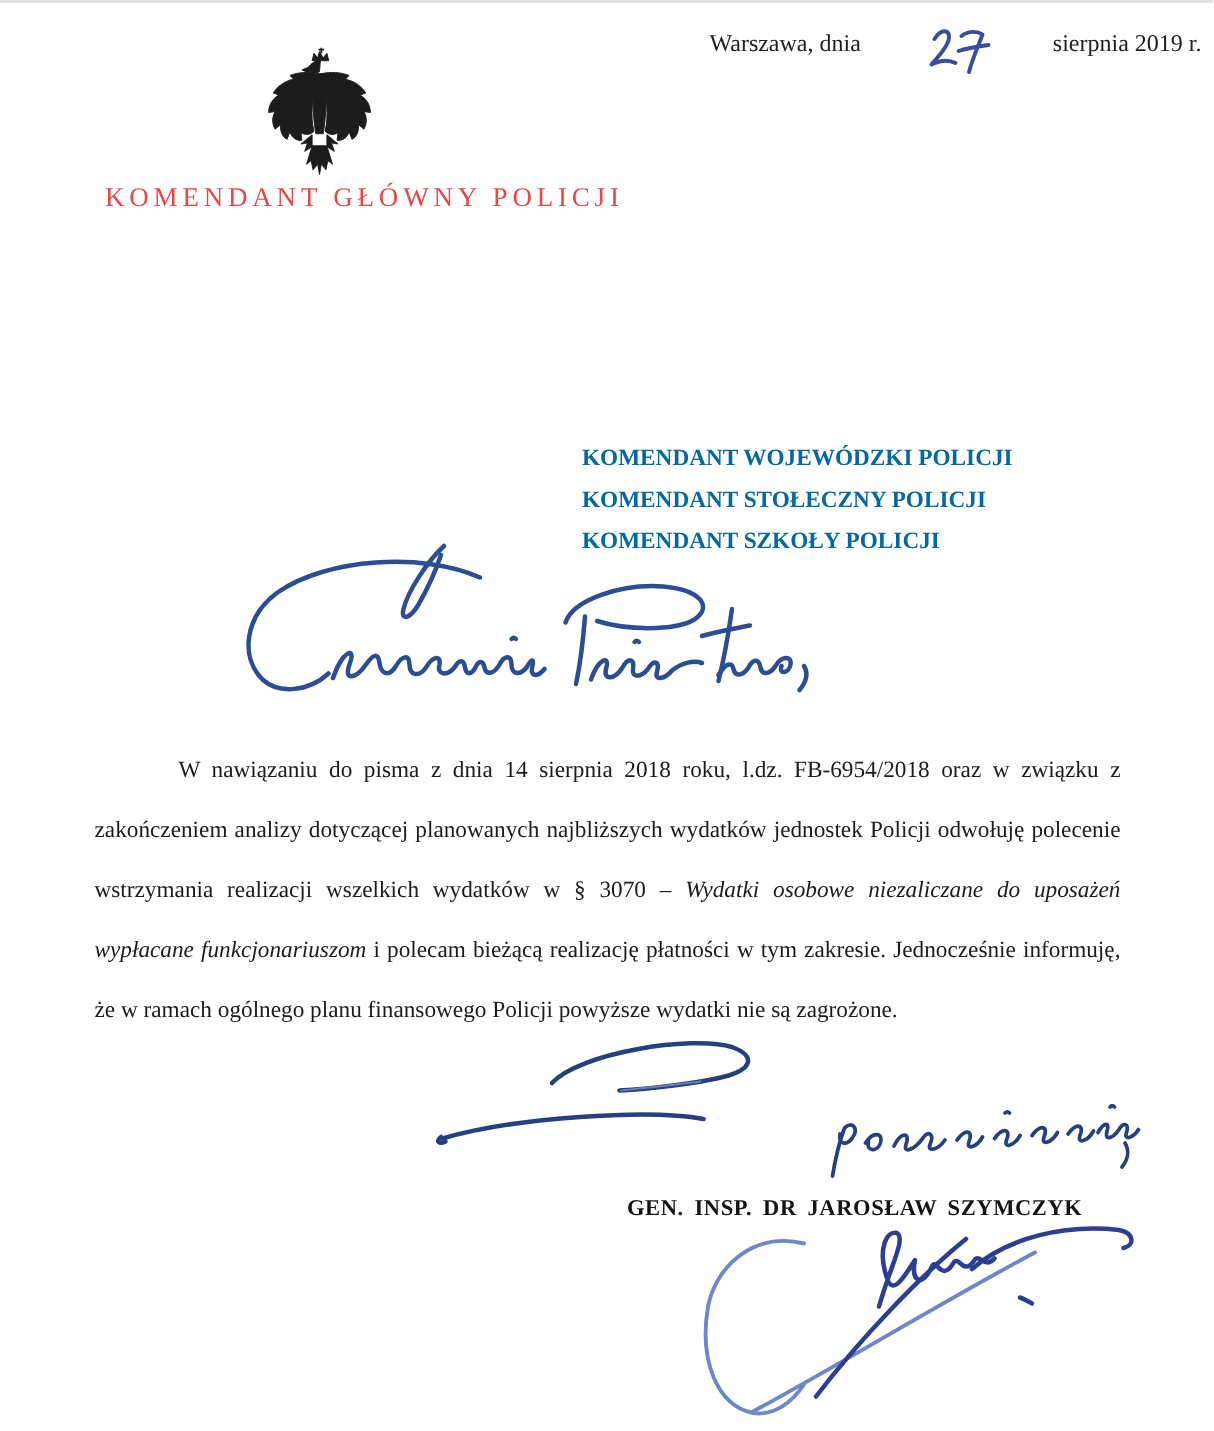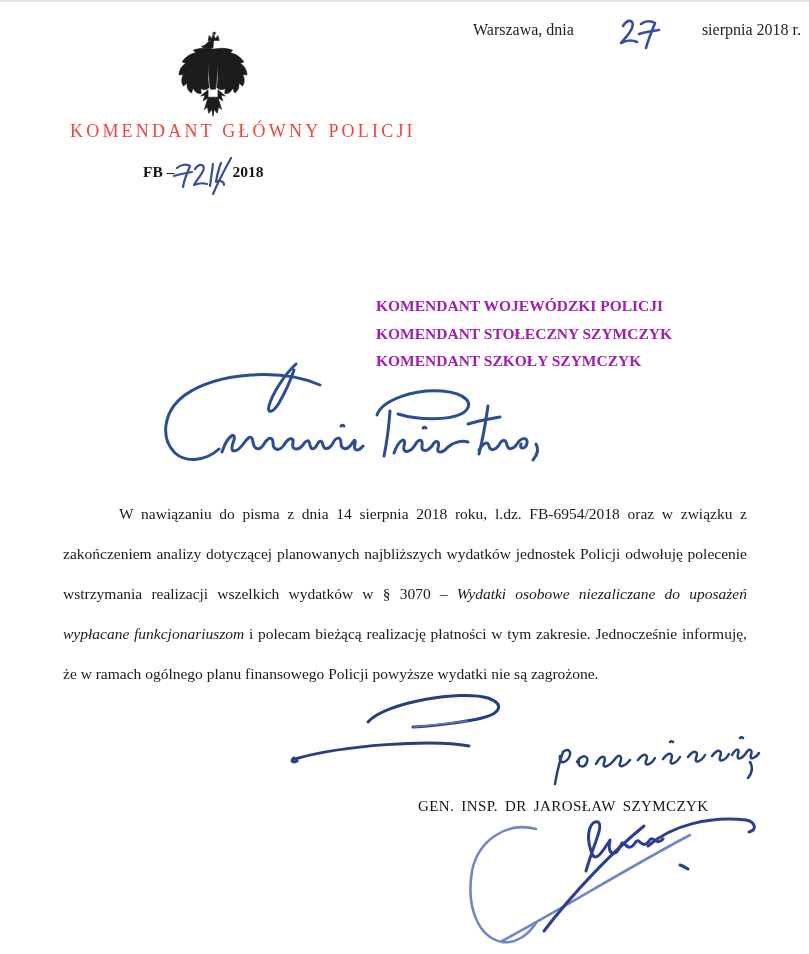--- a/index.html
+++ b/index.html
@@ -30,99 +30,85 @@
   
   .ref-line{
     position:absolute;left:143px;top:154px;height:36px;
     display:flex;align-items:flex-start;
     font-weight:bold;font-size:15.5px;white-space:nowrap;color:#151515;
   }
   .ref-line .txt{padding-top:9px;}
   .ref-line svg{margin:0 -2px;}
   
   .recipients{
-    position:absolute;left:376px;top:292px;
-    font-weight:bold;font-size:15.5px;line-height:27.5px;color:#a21caf;
+    position:absolute;left:388px;top:292px;
+    font-weight:bold;font-size:15.5px;line-height:27.5px;color:#0369a1;
     white-space:nowrap;
   }
   
   .hw path{fill:none;stroke-linecap:round;stroke-linejoin:round;}
   .greeting{position:absolute;left:122px;top:362px;width:440px;height:110px;}
   
   .body-par{
     position:absolute;left:63px;top:478px;width:684px;
     font-size:15.5px;line-height:40px;text-align:justify;color:#1b1b1b;
     text-indent:56px;
   }
   .body-par .it{font-style:italic;}
   
   .flourish{position:absolute;left:283px;top:688px;width:230px;height:80px;}
   .closing-word{position:absolute;left:546px;top:736px;width:220px;height:62px;}
   
   .signer-name{
     position:absolute;left:418px;top:798px;
-    font-weight:normal;font-size:15px;letter-spacing:0.4px;word-spacing:3px;
+    font-weight:bold;font-size:15px;letter-spacing:0.4px;word-spacing:3px;
     white-space:nowrap;color:#141414;
   }
   .signature{position:absolute;left:458px;top:813px;width:345px;height:141px;}
 </style>
 </head>
 <body>
 
 <div id="page">
   <div class="scan-edge"></div>
 
   <div class="date-line">
     <span class="txt">Warszawa, dnia</span>
     <svg class="hw" width="48" height="38" viewBox="0 0 48 38" aria-label="27">
       <g stroke="#3a4c9e" stroke-width="2.6">
         <path d="M9,12 C14,4 21,6 18,14 C15,21 10,25 7,29 C13,26 19,26 23,28"></path>
         <path d="M27,10 C32,6 38,7 41,9 C38,17 34,26 32,34"></path>
         <path d="M25,20 C31,18 38,17 45,16"></path>
       </g>
     </svg>
-    <span class="txt">sierpnia 2018 r.</span>
+    <span class="txt">sierpnia 2019 r.</span>
   </div>
 
   <svg class="emblem" viewBox="0 0 120 140" aria-label="polish-eagle-coat-of-arms">
     <g fill="#1c1c1c" stroke="#1c1c1c" stroke-width="1">
       <path d="M59,2 h6 M62,0 v6" fill="none" stroke-width="2"></path>
       <path d="M52,14 L54,6 L58,11 L60,4 L64,11 L68,6 L70,14 Z"></path>
       <path d="M61,13 C54,14 48,19 47,24 C50,28 56,28 60,26 Z"></path>
       <path d="M48,21 L41,24 L48,27 Z"></path>
       <path d="M58,28 C48,26 38,26 28,30 L32,34 C22,36 14,42 10,49 L16,51 C8,56 5,63 5,70 L12,69 C8,76 9,83 12,88 L18,83 C17,90 20,97 25,99 L28,91 C30,97 35,101 41,100 L40,92 C45,95 51,94 54,90 C50,75 52,50 58,34 Z"></path>
       <path d="M62,28 C72,26 82,26 92,30 L88,34 C98,36 106,42 110,49 L104,51 C112,56 115,63 115,70 L108,69 C112,76 111,83 108,88 L102,83 C103,90 100,97 95,99 L92,91 C90,97 85,101 79,100 L80,92 C75,95 69,94 66,90 C70,75 68,50 62,34 Z"></path>
       <path d="M56,28 C52,45 52,70 56,93 L64,93 C68,70 68,45 64,28 Z"></path>
       <path d="M52,94 L40,104 L47,103 L44,112 L52,107 Z"></path>
       <path d="M68,94 L80,104 L73,103 L76,112 L68,107 Z"></path>
       <path d="M52,106 L46,126 L51,122 L53,132 L58,126 L60,137 L62,126 L67,132 L69,122 L74,126 L68,106 Z"></path>
     </g>
   </svg>
 
   <div class="sender-title">KOMENDANT GŁÓWNY POLICJI</div>
 
-  <div class="ref-line">
-    <span class="txt">FB –</span>
-    <svg class="hw" width="62" height="42" viewBox="0 0 62 42" aria-label="7215/">
-      <g stroke="#3a4c9e" stroke-width="2.2">
-        <path d="M5,14 C9,10 15,10 18,12 C15,19 12,26 11,33"></path>
-        <path d="M2,22 C8,20 14,19 20,18"></path>
-        <path d="M23,15 C28,8 34,11 31,17 C28,23 24,27 22,31 C27,29 32,29 35,30"></path>
-        <path d="M41,10 C40,17 39,25 38,32"></path>
-        <path d="M49,9 C46,16 45,22 44,28 C48,26 52,27 52,31"></path>
-        <path d="M59,4 C53,15 46,28 41,40"></path>
-      </g>
-    </svg>
-    <span class="txt">2018</span>
-  </div>
 
   <div class="recipients">
     <div>KOMENDANT WOJEWÓDZKI POLICJI</div>
-    <div>KOMENDANT STOŁECZNY SZYMCZYK</div>
-    <div>KOMENDANT SZKOŁY SZYMCZYK</div>
+    <div>KOMENDANT STOŁECZNY POLICJI</div>
+    <div>KOMENDANT SZKOŁY POLICJI</div>
   </div>
 
   <svg class="greeting hw" viewBox="0 0 440 110" aria-label="Szanowni Państwo,">
     <g stroke="#2b4d94" stroke-width="3">
       <path d="M174,2 C163,12 150,32 147,44 C145,52 151,51 157,41 C161,34 168,20 172,8"></path>
       <path d="M198,23 C160,6 96,10 63,33 C41,49 38,76 53,91 C64,101 84,99 97,87"></path>
       <path d="M100,90 C106,72 116,68 111,81 C107,92 115,91 122,81 C127,74 130,73 131,80 C132,87 137,90 142,82 C146,75 151,74 151,81 C151,88 157,90 162,83 C166,76 172,74 171,81 C169,88 176,89 181,83 C184,78 187,77 188,83 C189,88 192,88 195,83 C197,78 200,78 201,83 C202,88 207,88 211,81 C214,75 219,74 219,81 C219,87 224,89 229,83 C232,78 234,76 233,82 C231,89 236,90 241,84"></path>
       <path d="M219,64 C220,63 221,63 222,64"></path>
       <path d="M255,53 C260,38 292,27 320,29 C344,31 354,42 341,51 C327,59 295,58 276,52"></path>
       <path d="M268,49 C267,62 265,80 262,94"></path>

